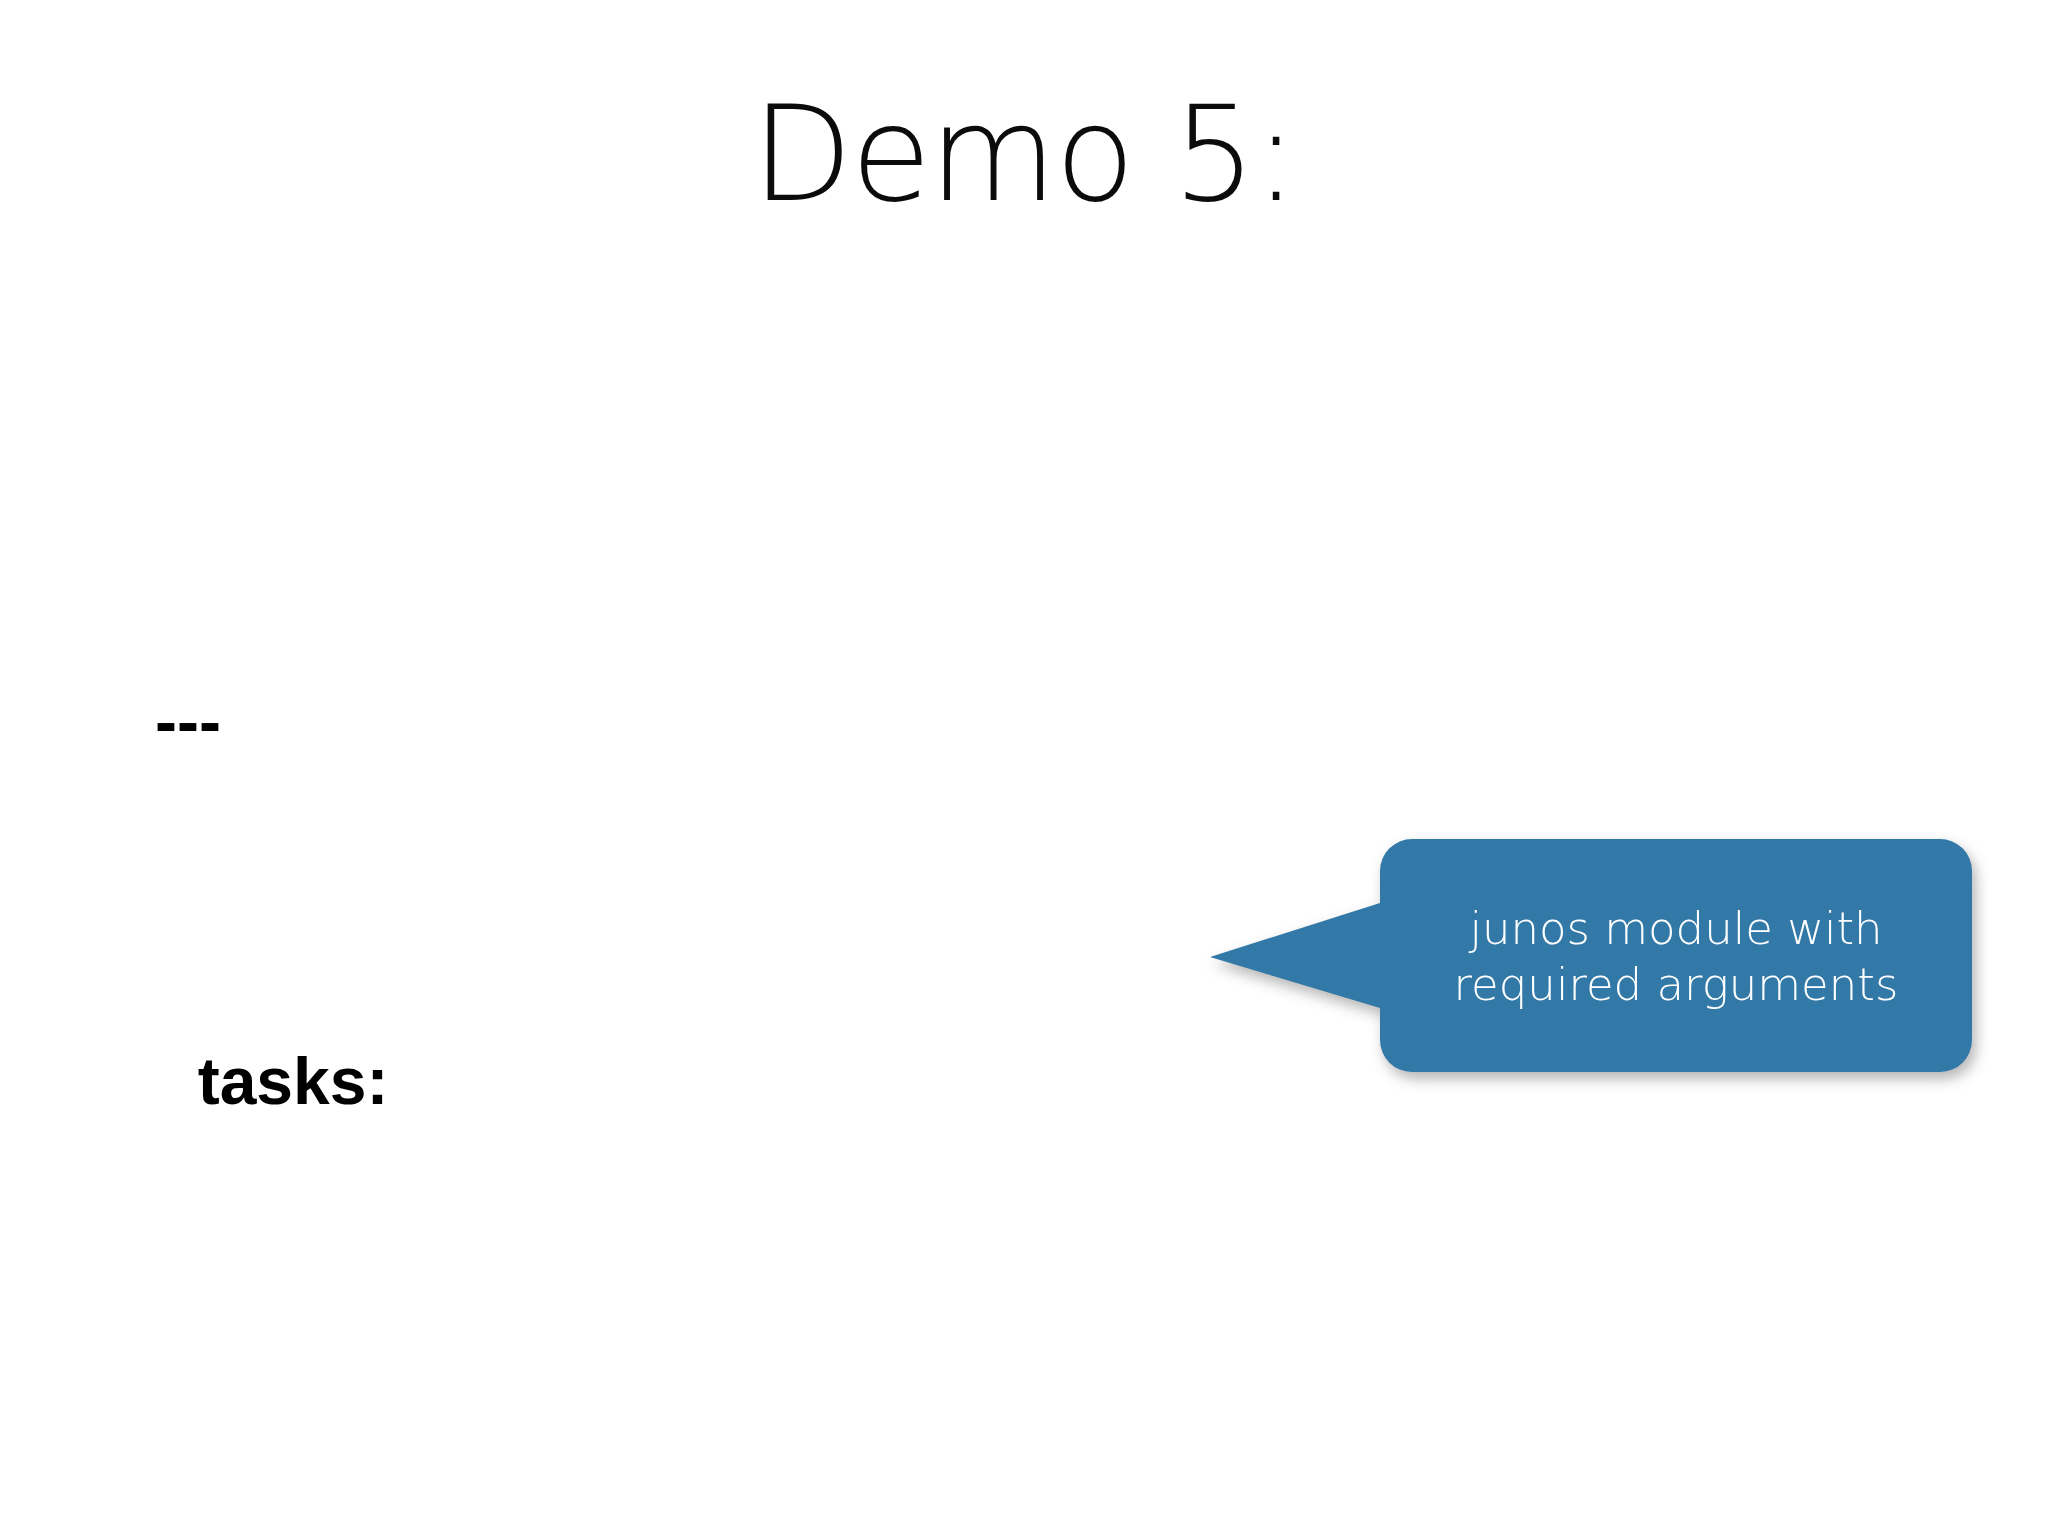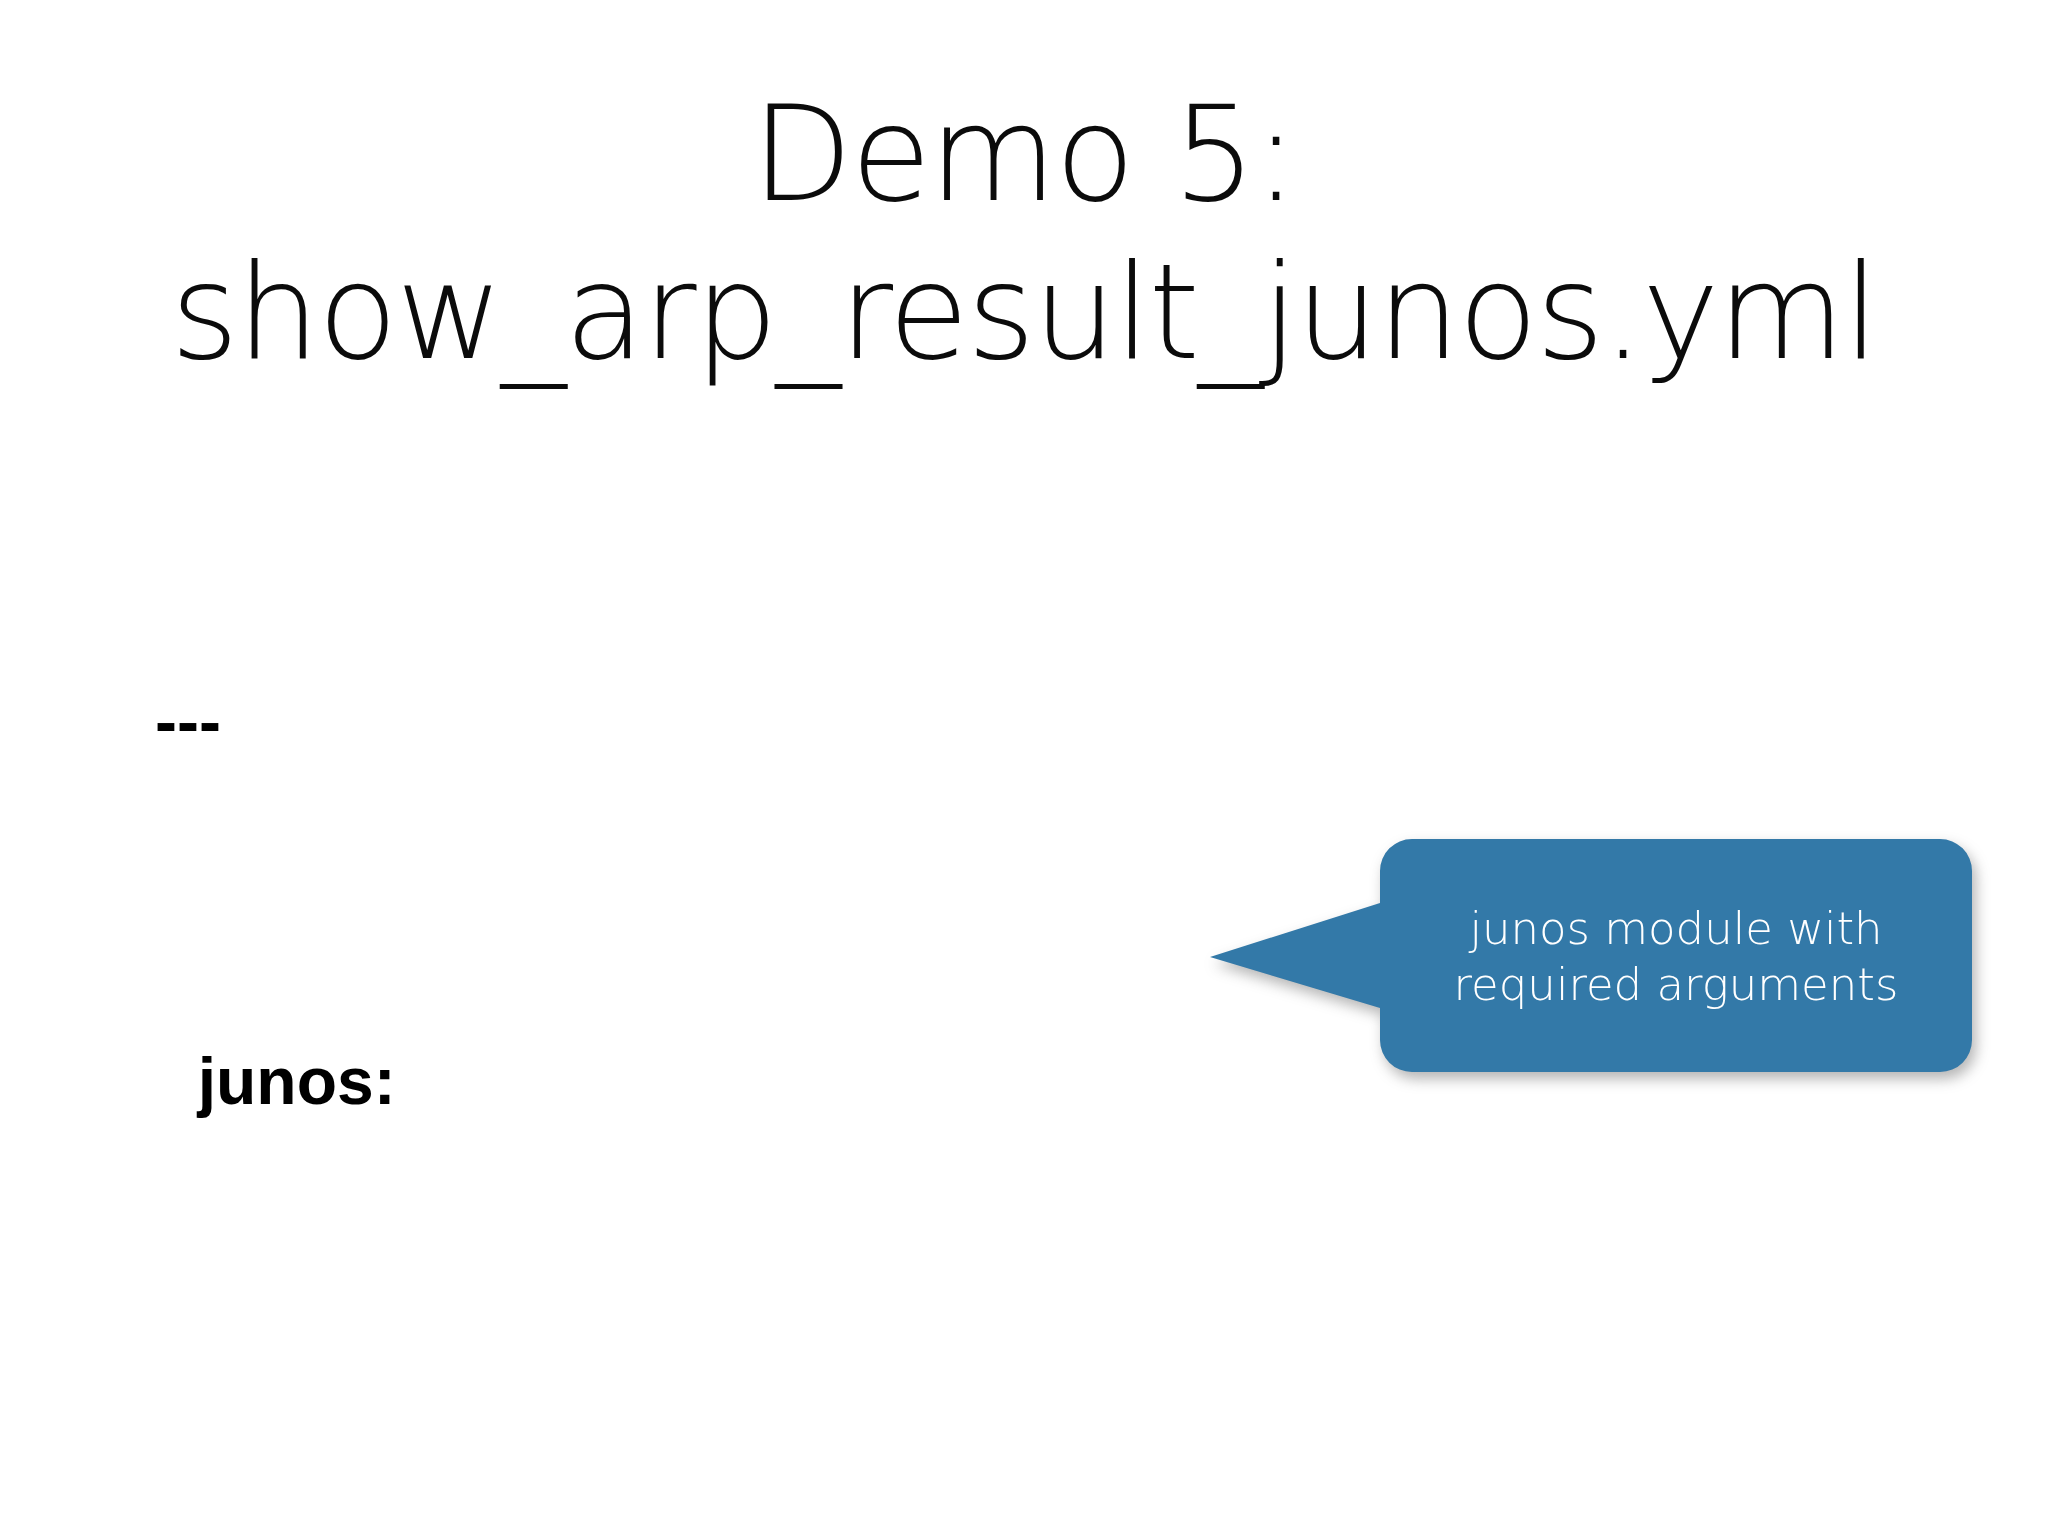--- a/index.html
+++ b/index.html
@@ -76,26 +76,25 @@
     color: #ffffff;
   }
 </style>
 </head>
 <body>
 
 <div class="slide">
 
   <div class="title">
     <span class="title-line">Demo 5:</span>
-    <span class="title-line">show_arp_result_junos.yml</span>
   </div>
 
   <div class="code-block">
     <span class="code-line">---</span>
-    <span class="code-line">  junos:</span>
+    <span class="code-line">  tasks:</span>
     
     
     
     
     
   </div>
 
   <div class="callout">
     <svg width="2048" height="1536" viewBox="0 0 2048 1536">
       <path d="M 1412,839

